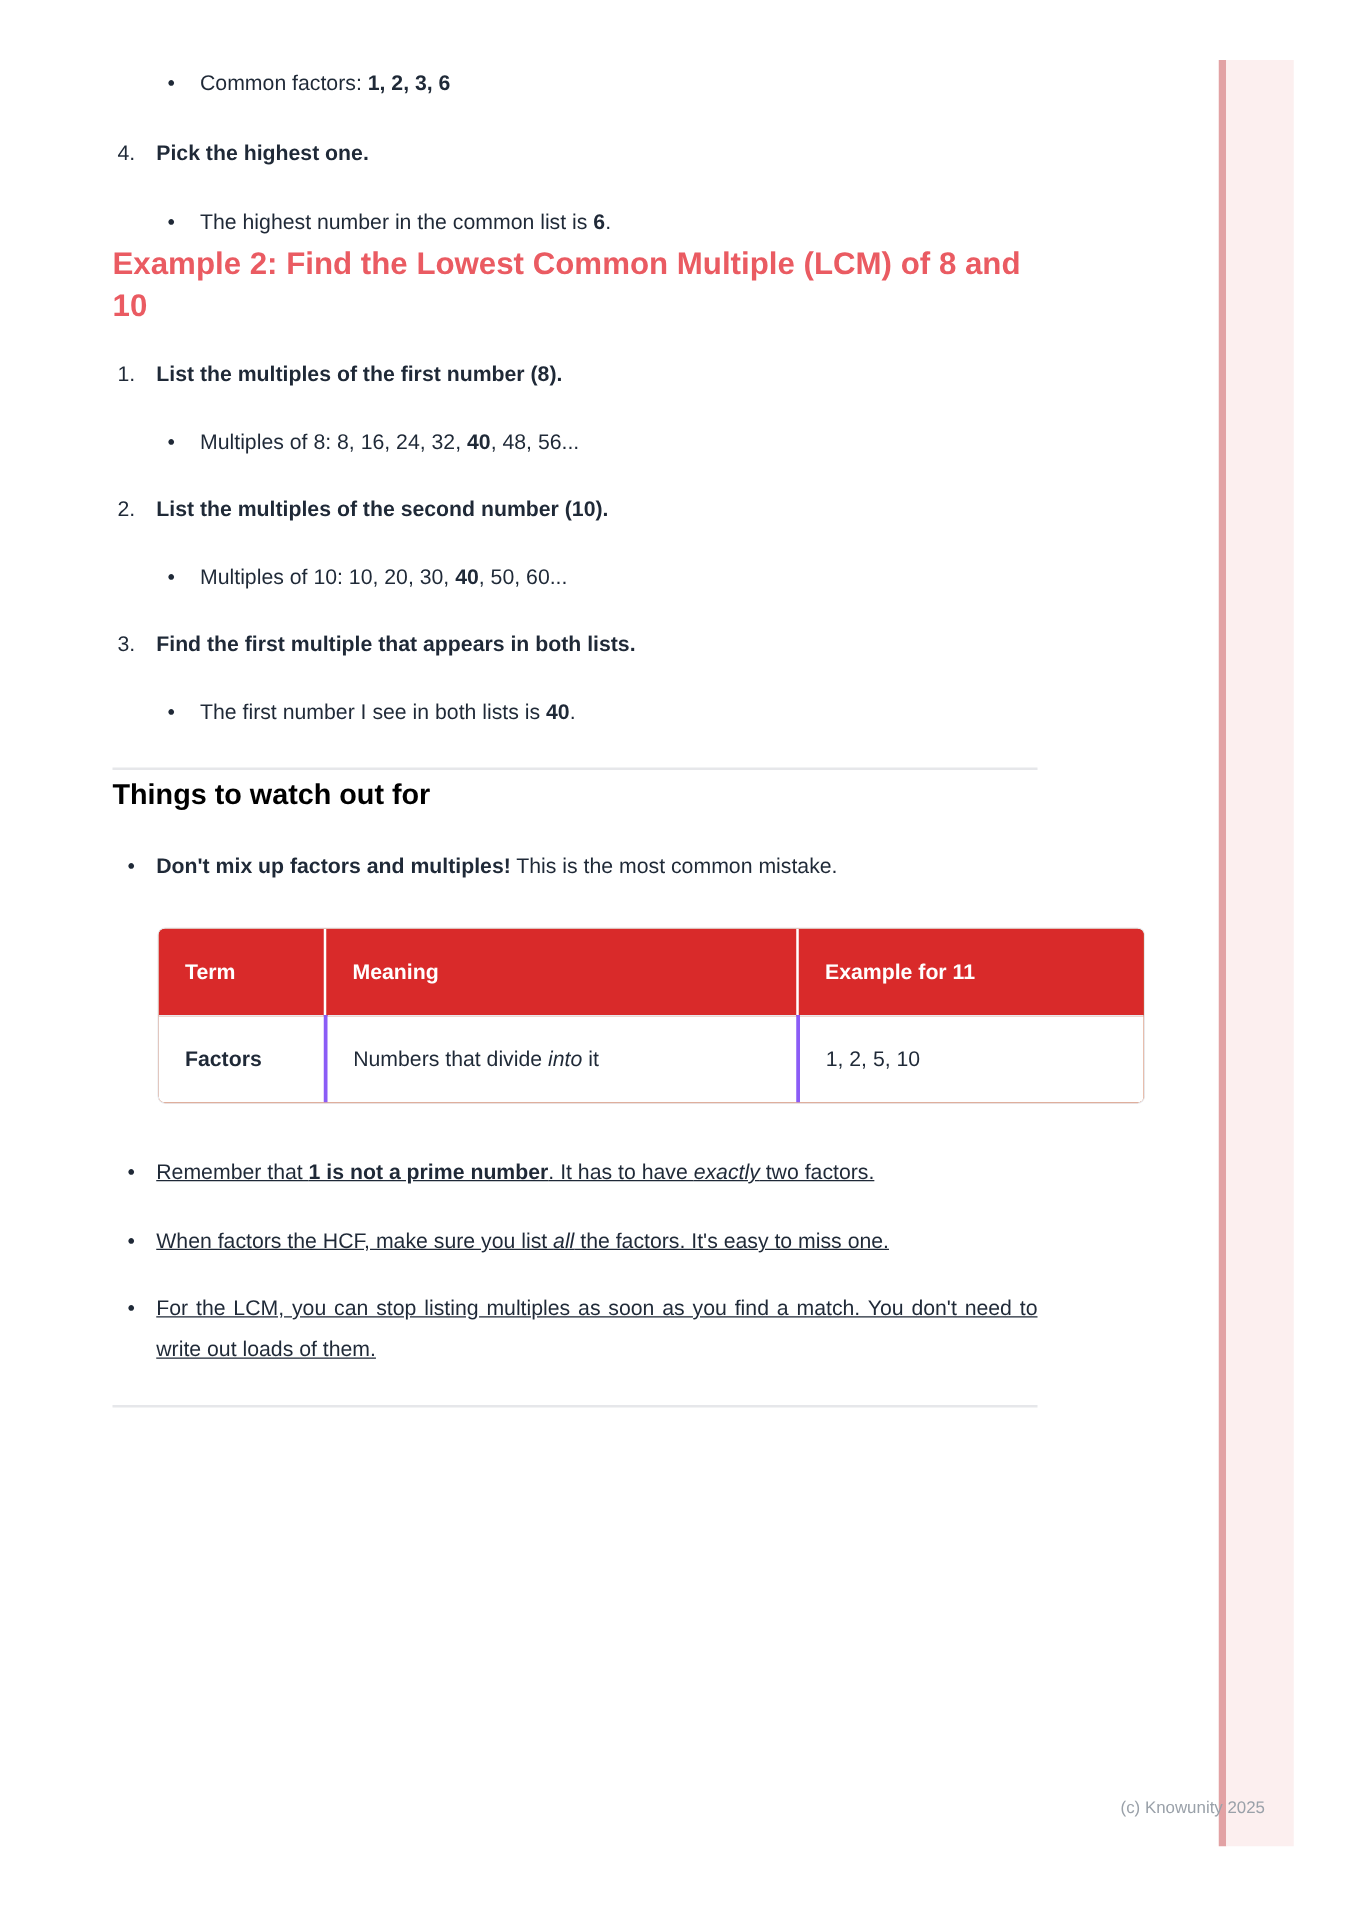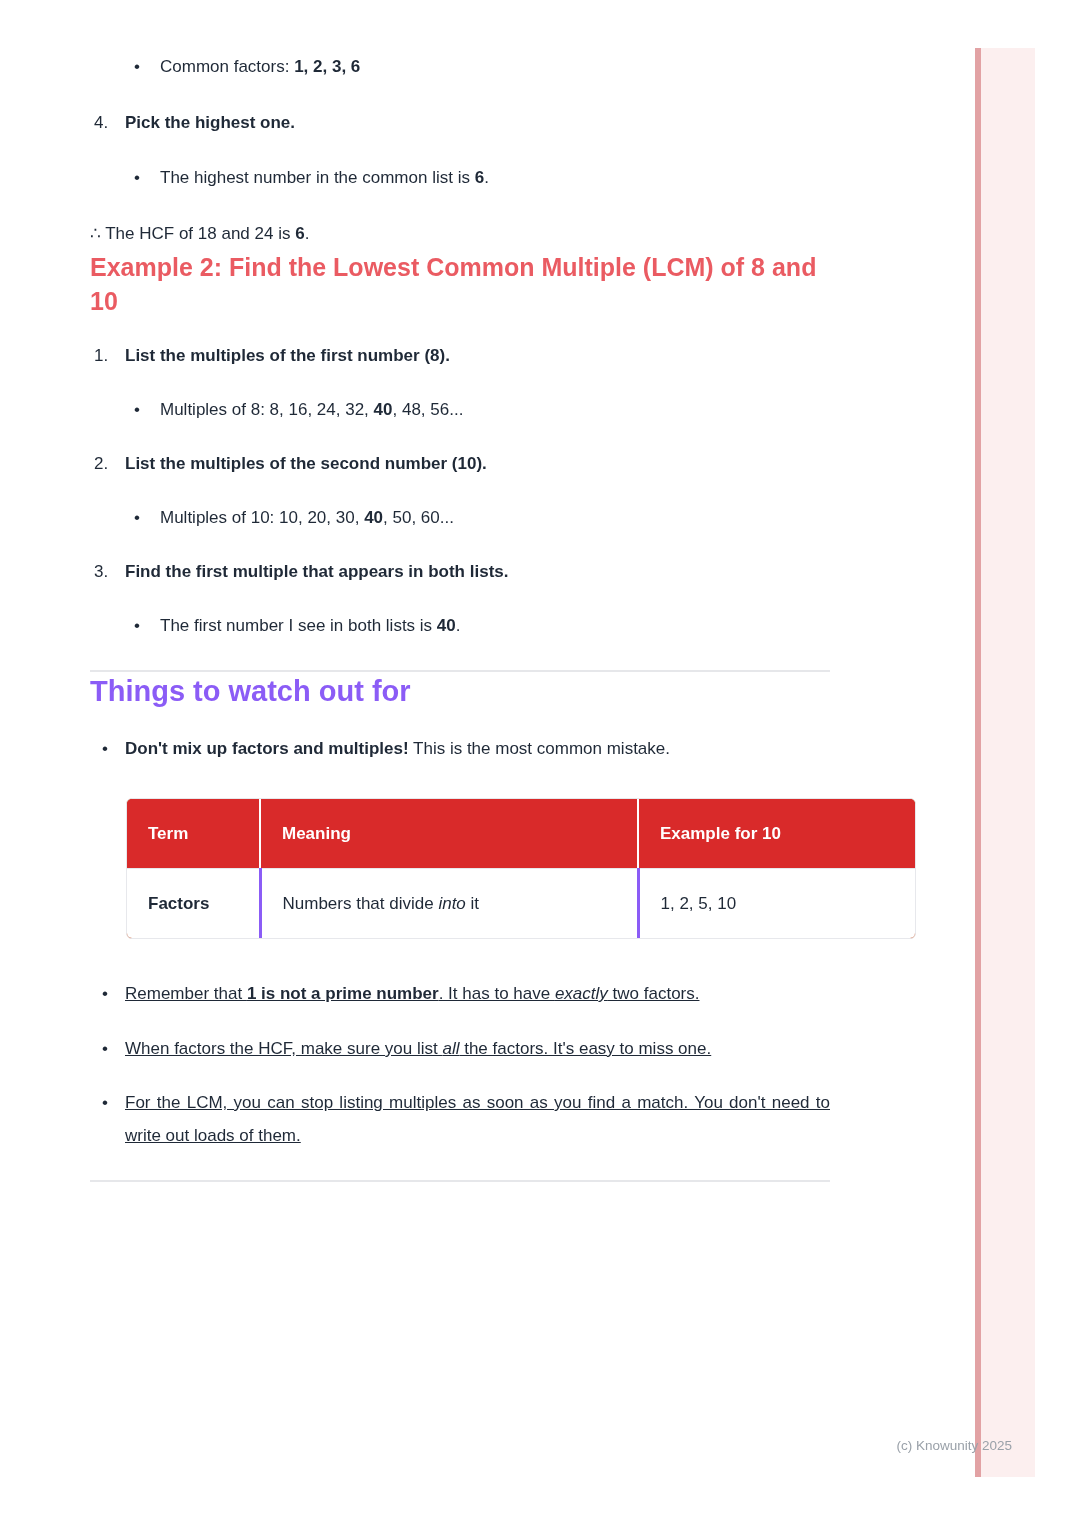--- a/index.html
+++ b/index.html
@@ -33,21 +33,21 @@
   .top-m { width:35px; padding-left:12px; }
   .b { font-weight:700; }
   .i { font-style:italic; }
   .mt21 { margin-top:21px; }
   .mt22 { margin-top:22px; }
   .mt23 { margin-top:23px; }
   .mt28 { margin-top:28px; }
   .mt36 { }
   .mt38 { margin-top:38px; }
   h2.sec-heading {
-    color:#8b5cf6; font-size:29px; line-height:38px; font-weight:700;
+    color:#000000; font-size:23px; line-height:38px; font-weight:700;
   }
   h3.sec-heading {
     color:#ea5b62; font-size:25px; line-height:34px; font-weight:700;
   }
   .divider { height:2px; background:#e6e7ea; width:100%; }
   .justify .tx { text-align:justify;text-decoration:underline; }
   .table-wrap {
     margin:33px 0 0 36px; width:790px;
     border:1px solid #e7e8ec; border-radius:6px; overflow:hidden;
     background:#c2410c;
@@ -90,21 +90,20 @@
     <div class="row mt23">
       <span class="mk num-m">4.</span>
       <span class="tx"><span class="b">Pick the highest one.</span></span>
     </div>
 
     <div class="row mt22">
       <span class="mk sub-m">•</span>
       <span class="tx"><span>The highest number in the common list is </span><span class="b">6</span><span>.</span></span>
     </div>
 
-    <p class="mt23"><span>∴ The HCF of 18 and 24 is </span><span class="b">6</span><span>.</span></p>
 
     <h3 class="sec-heading mt36">Example 2: Find the Lowest Common Multiple (LCM) of 8 and 10</h3>
 
     <div class="row mt21">
       <span class="mk num-m">1.</span>
       <span class="tx"><span class="b">List the multiples of the first number (8).</span></span>
     </div>
     <div class="row mt21">
       <span class="mk sub-m">•</span>
       <span class="tx"><span>Multiples of 8: 8, 16, 24, 32, </span><span class="b">40</span><span>, 48, 56...</span></span>
@@ -137,21 +136,21 @@
       <span class="mk top-m">•</span>
       <span class="tx"><span class="b">Don't mix up factors and multiples!</span><span> This is the most common mistake.</span></span>
     </div>
 
     <div class="table-wrap">
       <table class="info-table">
         <thead>
           <tr>
             <th class="col-term">Term</th>
             <th class="col-meaning">Meaning</th>
-            <th>Example for 10</th>
+            <th>Example for 11</th>
           </tr>
         </thead>
         <tbody>
           <tr>
             <td><span class="b">Factors</span></td>
             <td><span>Numbers that divide </span><span class="i">into</span><span> it</span></td>
             <td><span>1, 2, 5, 10</span></td>
           </tr>
         </tbody>
       </table>

